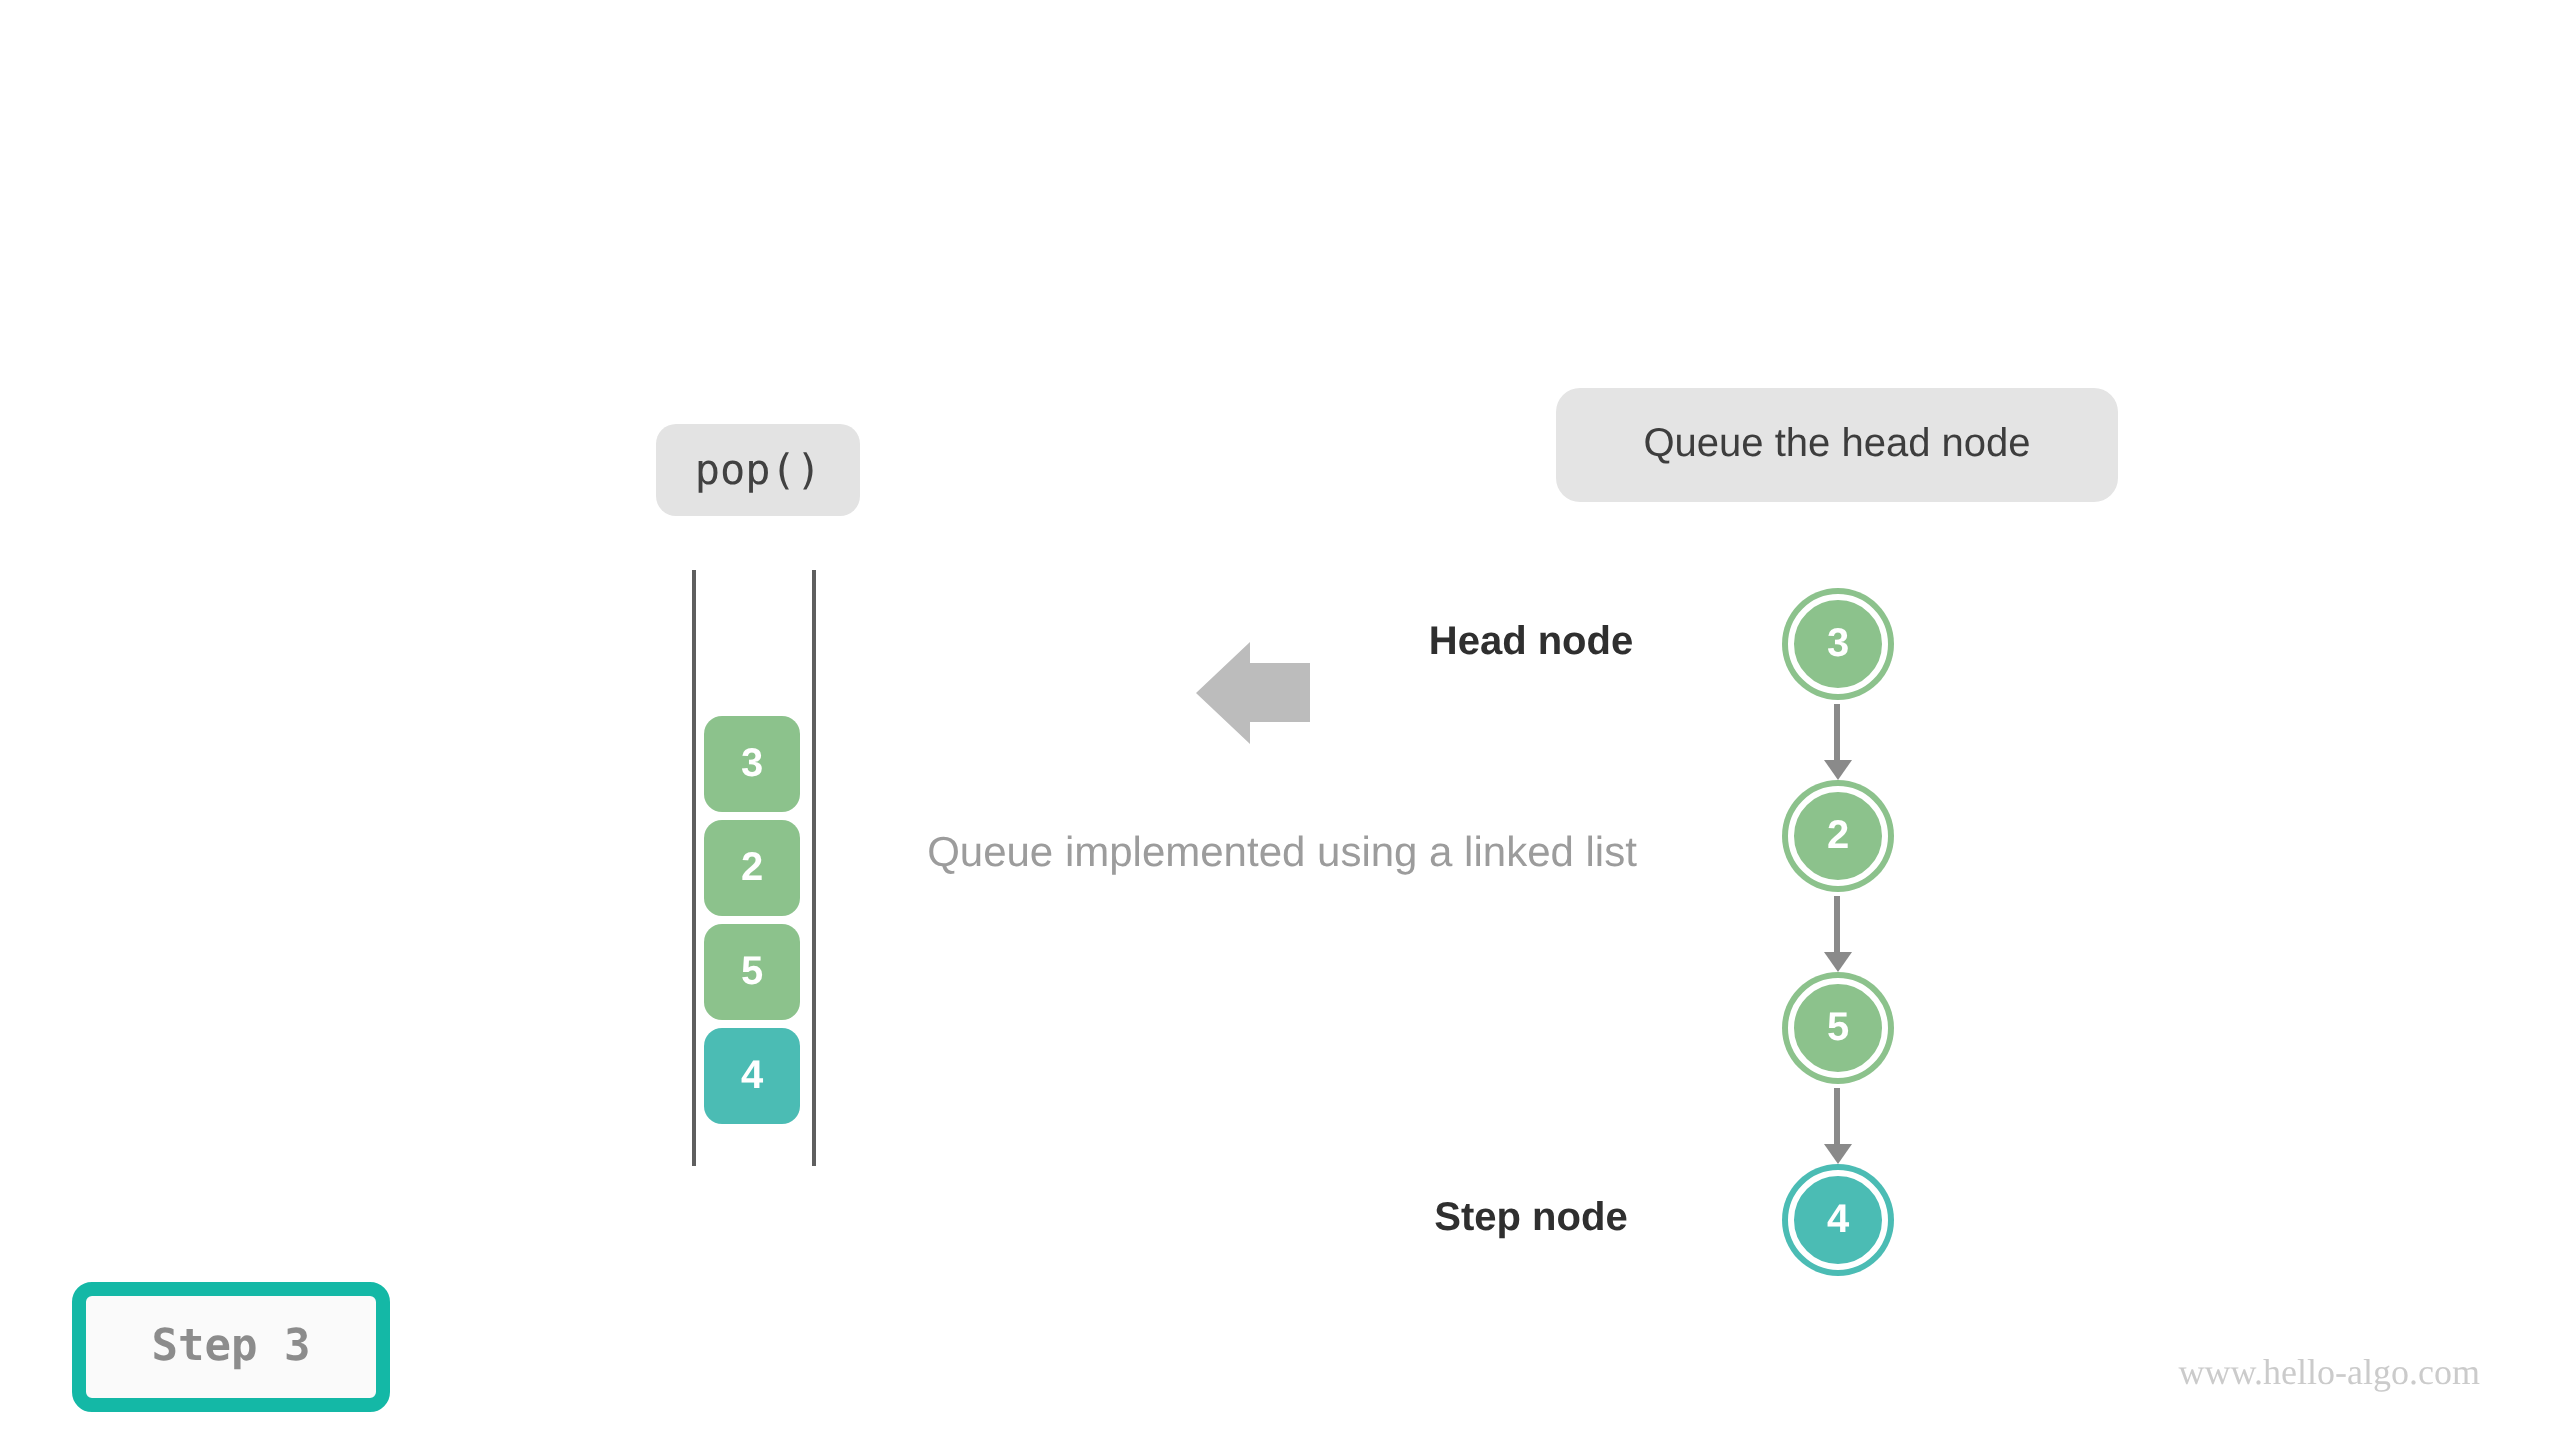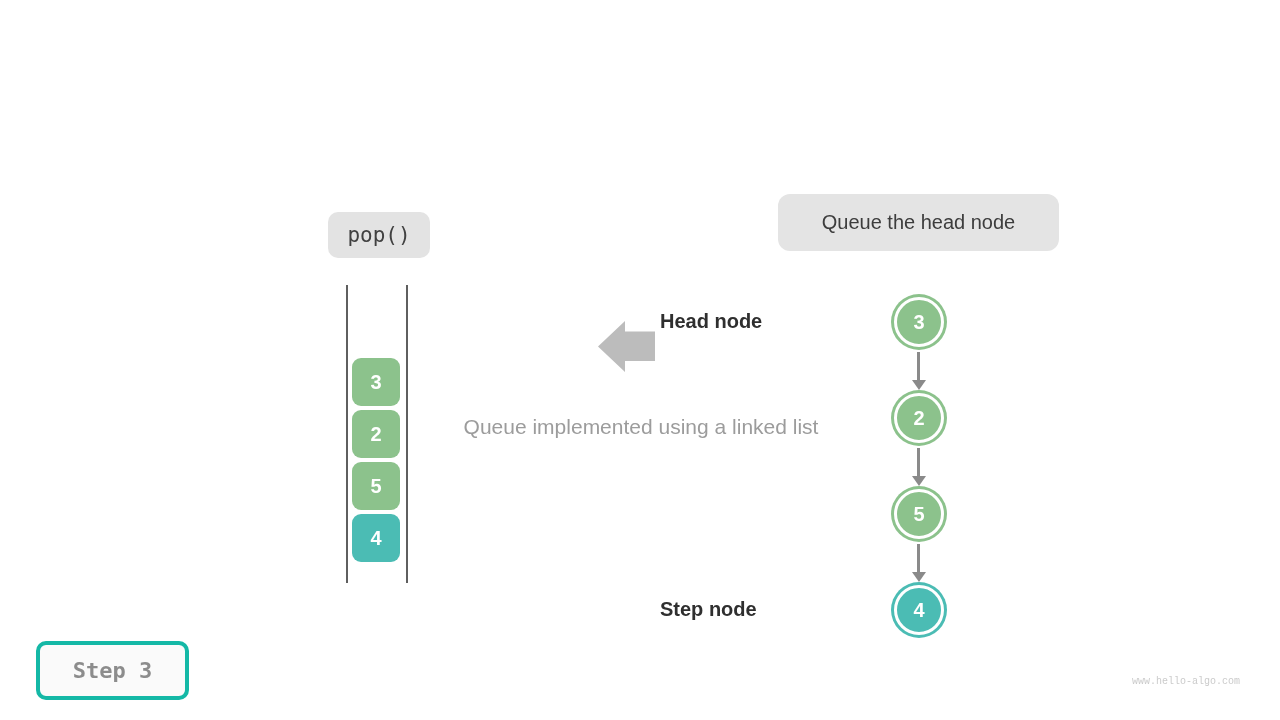--- a/index.html
+++ b/index.html
@@ -84,21 +84,21 @@
     font-size: 21px;
     color: #9c9c9c;
     margin-top: 12px;
   }
 
   
   .node-label {
     position: absolute;
     left: 660px;
     width: 211px;
-    text-align: left;
+    text-align: center;
     font-size: 20px;
     font-weight: 700;
     color: #2f2f2f;
   }
   .head-label { top: 310px; }
   .tail-label { top: 598px; }
 
   
   .node {
     position: absolute;
@@ -144,37 +144,37 @@
   .c0 { top: 352px; }
   .c1 { top: 448px; }
   .c2 { top: 544px; }
 
   
   .step-badge {
     position: absolute;
     left: 36px; top: 641px;
     width: 145px; height: 51px;
     background: #fafafa;
-    border: 4px solid #14b8a6;
+    border: 7px solid #14b8a6;
     border-radius: 10px;
     display: flex;
     align-items: center;
     justify-content: center;
     font-family: "DejaVu Sans Mono", "Liberation Mono", monospace;
     font-size: 22px;
     font-weight: 700;
     color: #8c8c8c;
   }
 
   
   .watermark {
     position: absolute;
     right: 40px; top: 676px;
-    font-family: Liberation Mono, monospace;
-    font-size: 10px;
+    font-family: Liberation Serif, serif;
+    font-size: 18px;
     color: #cbcbcb;
   }
 </style>
 </head>
 <body>
 
 <div class="canvas">
 
   <div class="pill op-label">pop()</div>
   <div class="pill annot-label">Queue the head node</div>

